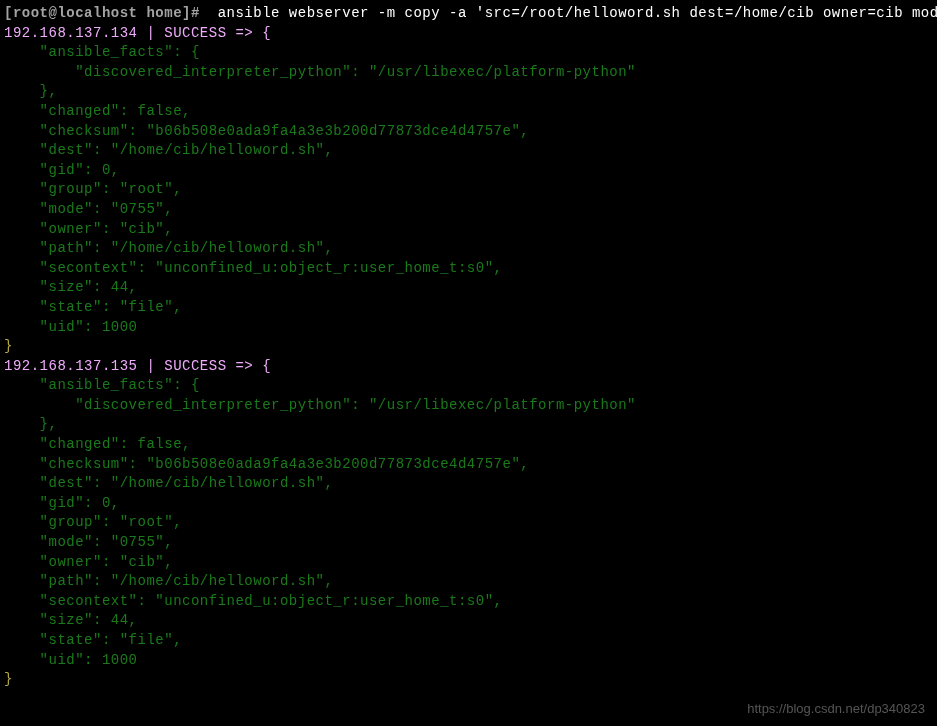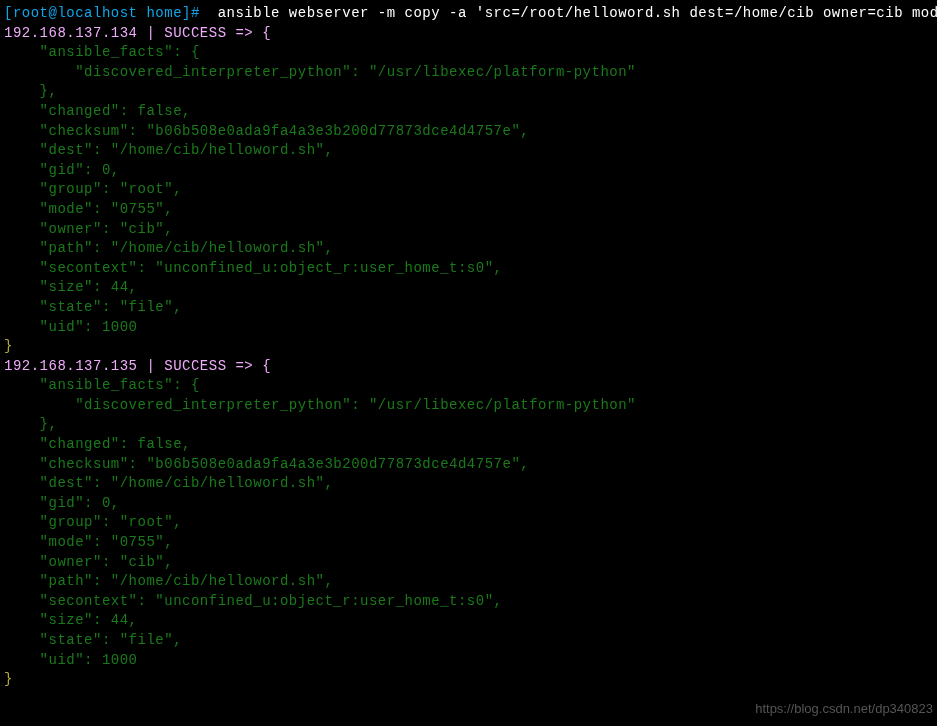--- a/index.html
+++ b/index.html
@@ -13,21 +13,22 @@
       font-family: 'Courier New', monospace;
       font-size: 14px;
       line-height: 1.4;
       padding: 4px;
       width: 937px;
       height: 726px;
       overflow: hidden;
       position: relative;
     }
     .prompt {
-      color: #0ea5e9;
+      color: #a3a3a3;
+      font-weight: bold;
     }
     .command {
       color: #ffffff;
     }
     .host-line {
       color: #f0abfc;
     }
     .json-content {
       color: #1a7a1a;
     }
@@ -35,21 +36,21 @@
       color: #b8a843;
     }
     .terminal {
       white-space: pre;
       font-family: 'Courier New', monospace;
       letter-spacing: 0.5px;
     }
     .watermark {
       position: absolute;
       bottom: 8px;
-      right: 4px;
+      right: 12px;
       color: #555555;
       font-size: 13px;
       font-family: Arial, sans-serif;
     }
   </style>
 </head>
 <body>
 
 <div class="terminal"><span class="prompt">[root@localhost home]# </span><span class="command"> ansible webserver -m copy -a 'src=/root/helloword.sh dest=/home/cib owner=cib mode=755 backup=yes'</span>
 <span class="host-line">192.168.137.134 | SUCCESS =&gt; {</span>

